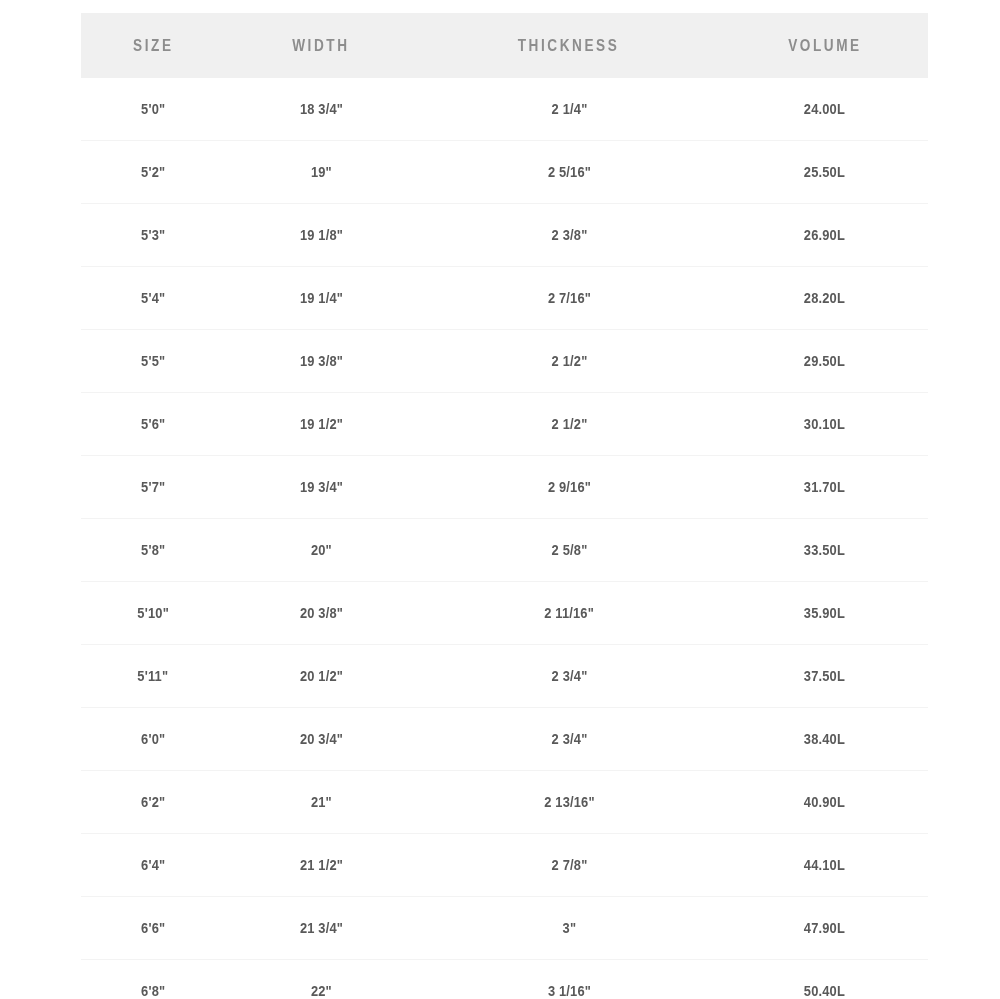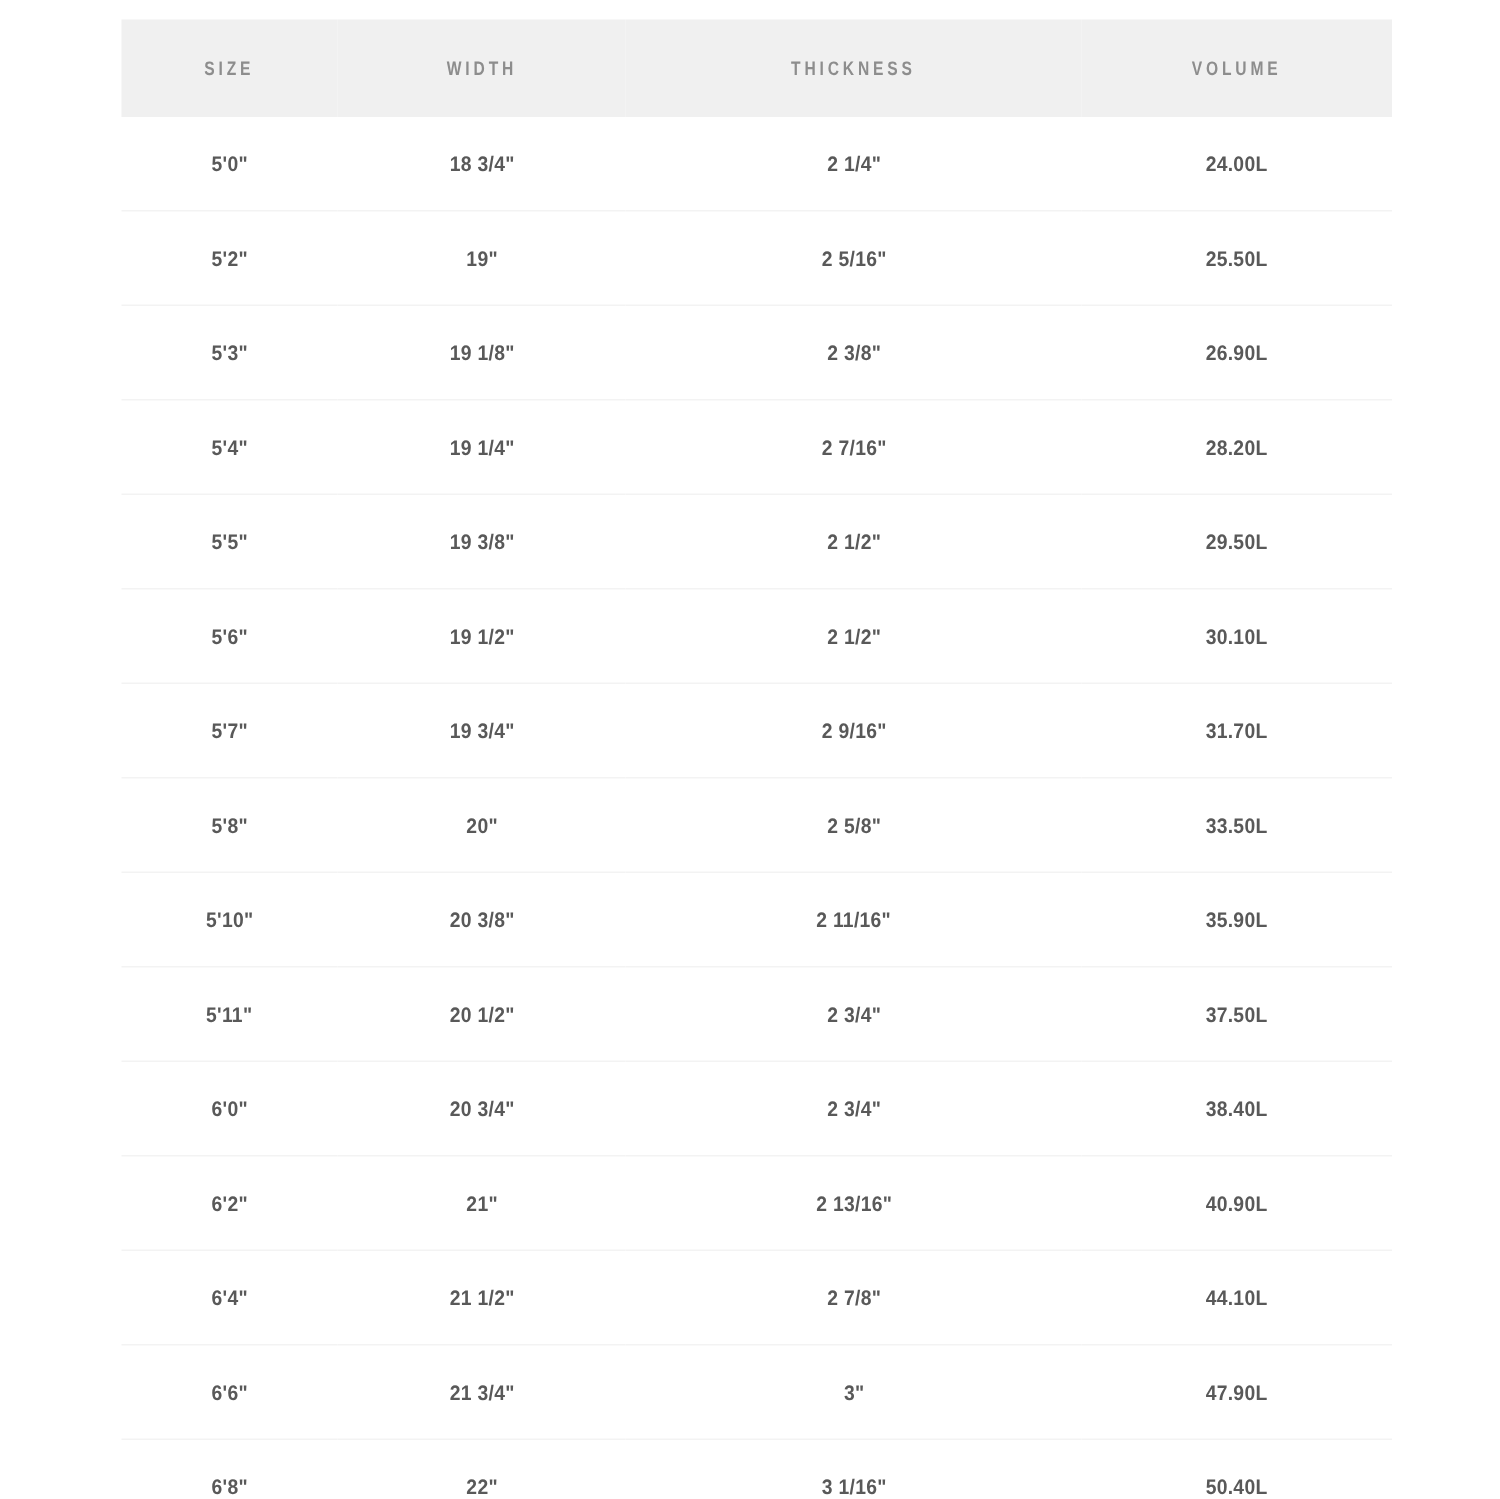--- a/index.html
+++ b/index.html
@@ -43,21 +43,21 @@
   col.c-thickness { width: 304px; }
   col.c-volume    { width: 207px; }
 
   thead th {
     background: #f0f0f0;
     height: 65px;
     padding: 0;
     text-align: center;
     vertical-align: middle;
     font-weight: 700;
-    font-size: 13px;
+    font-size: 17px;
     letter-spacing: 3.2px;
     color: #8d8d8d;
     text-transform: uppercase;
     font-family: "Liberation Sans Narrow", "Liberation Sans", "DejaVu Sans Condensed", "DejaVu Sans", sans-serif;
     transform: none;
   }
   thead th .hdr-inner {
     display: inline-block;
     transform: scaleX(0.80);
     transform-origin: center;

